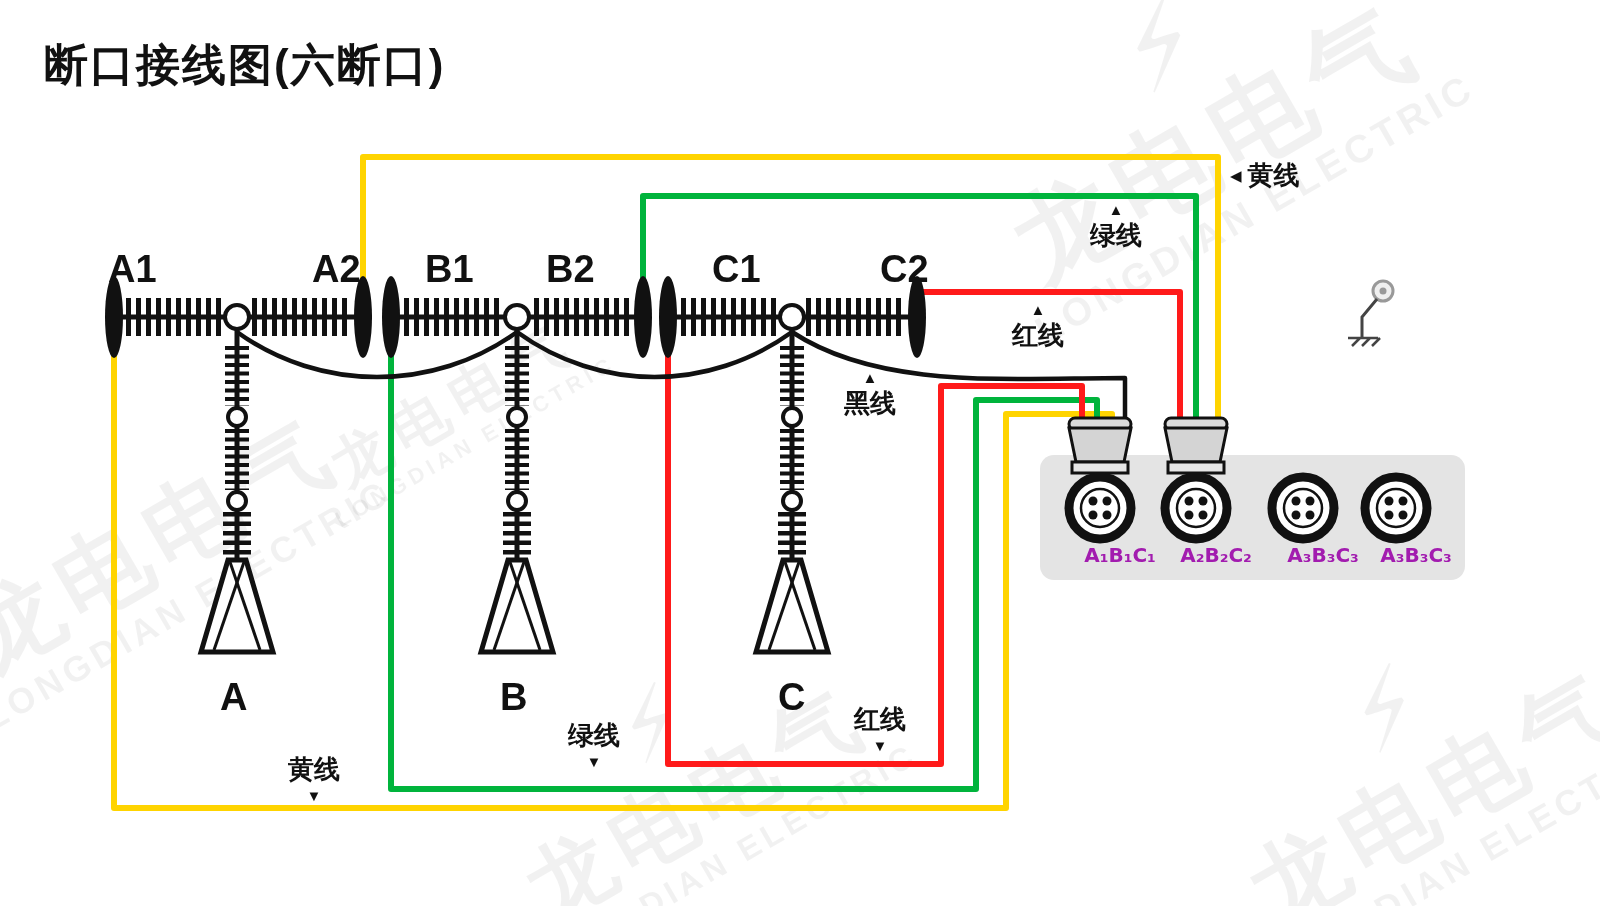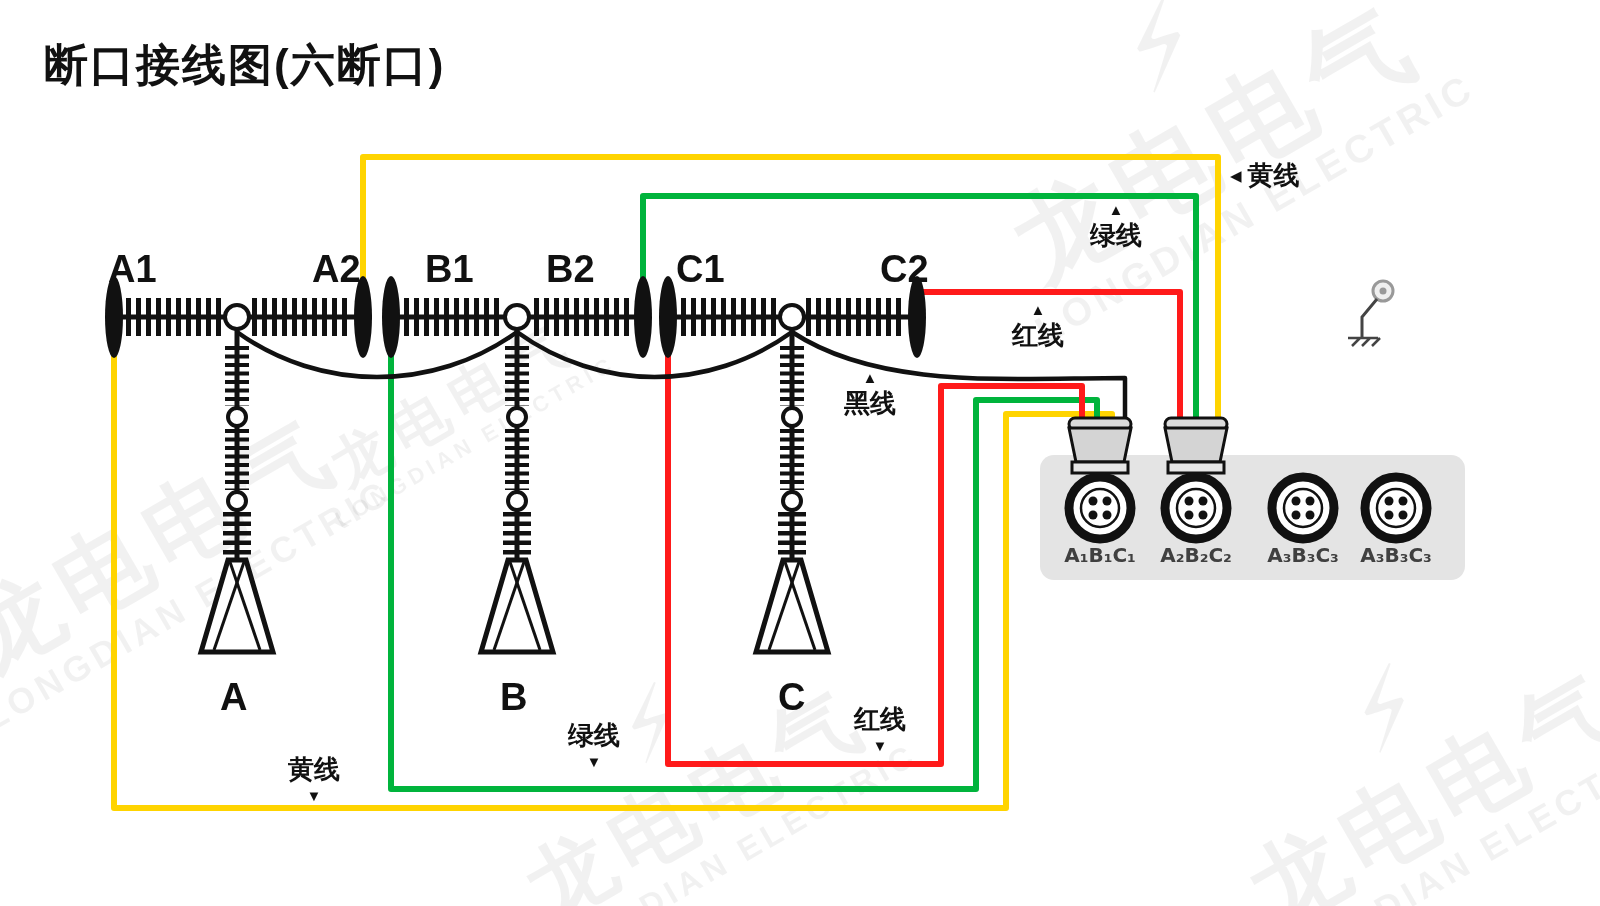--- a/index.html
+++ b/index.html
@@ -7,22 +7,22 @@
          font-family:"Liberation Sans","DejaVu Sans",sans-serif;}
   #stage svg{position:absolute;left:0;top:0;z-index:1;}
   .lbl{position:absolute;z-index:2;color:#111;font-weight:800;white-space:nowrap;}
   .title{left:44px;top:36px;font-size:44px;font-weight:900;letter-spacing:2px;}
   .term{font-size:38px;}
   .phase{font-size:38px;}
   .wirelbl{position:absolute;z-index:2;color:#111;font-weight:800;font-size:26px;white-space:nowrap;}
   .wirelbl.row{display:flex;align-items:center;gap:6px;}
   .wirelbl.col{display:flex;flex-direction:column;align-items:center;gap:1px;}
   .arr{font-size:15px;line-height:15px;}
-  .clabel{position:absolute;z-index:2;color:#404040;font-weight:700;font-size:20px;
-          transform:translateX(-50%);font-family:"DejaVu Sans","Liberation Sans",sans-serif;white-space:nowrap;}
+  .clabel{position:absolute;z-index:2;color:#a21caf;font-weight:700;font-size:20px;
+          transform:translateX(-50%);font-family:"DejaVu Sans","Liberation Sans",sans-serif;white-space:nowrap;margin-left:20px;}
   .wm{position:absolute;z-index:0;color:rgba(0,0,0,0.055);font-weight:900;display:flex;
       flex-direction:column;align-items:center;white-space:nowrap;pointer-events:none;}
   .wm-bolt{font-size:2.4em;line-height:1;}
   .wm-cn{font-size:2.2em;letter-spacing:10px;line-height:1.1;}
   .wm-en{font-size:0.85em;letter-spacing:5px;}
 </style>
 </head>
 <body>
 
 <div id="stage">
@@ -180,21 +180,21 @@
         <circle cx="1403" cy="515" r="4.5" fill="#111"></circle>
     </g>
   </svg>
 
   <div class="lbl title">断口接线图(六断口)</div>
 
   <div class="lbl term" style="left:108px;top:248px;">A1</div>
   <div class="lbl term" style="left:296px;top:248px;margin-left:16px;">A2</div>
   <div class="lbl term" style="left:398px;top:248px;margin-left:27px;">B1</div>
   <div class="lbl term" style="left:546px;top:248px;">B2</div>
-  <div class="lbl term" style="left:676px;top:248px;">C1</div>
+  <div class="lbl term" style="left:712px;top:248px;">C1</div>
   <div class="lbl term" style="left:880px;top:248px;">C2</div>
 
   <div class="lbl phase" style="left:220px;top:676px;">A</div>
   <div class="lbl phase" style="left:500px;top:676px;">B</div>
   <div class="lbl phase" style="left:778px;top:676px;">C</div>
 
   <div class="wirelbl row" style="left:1230px;top:158px;">
     <span class="arr">◀</span>
     <span>黄线</span>
   </div>

